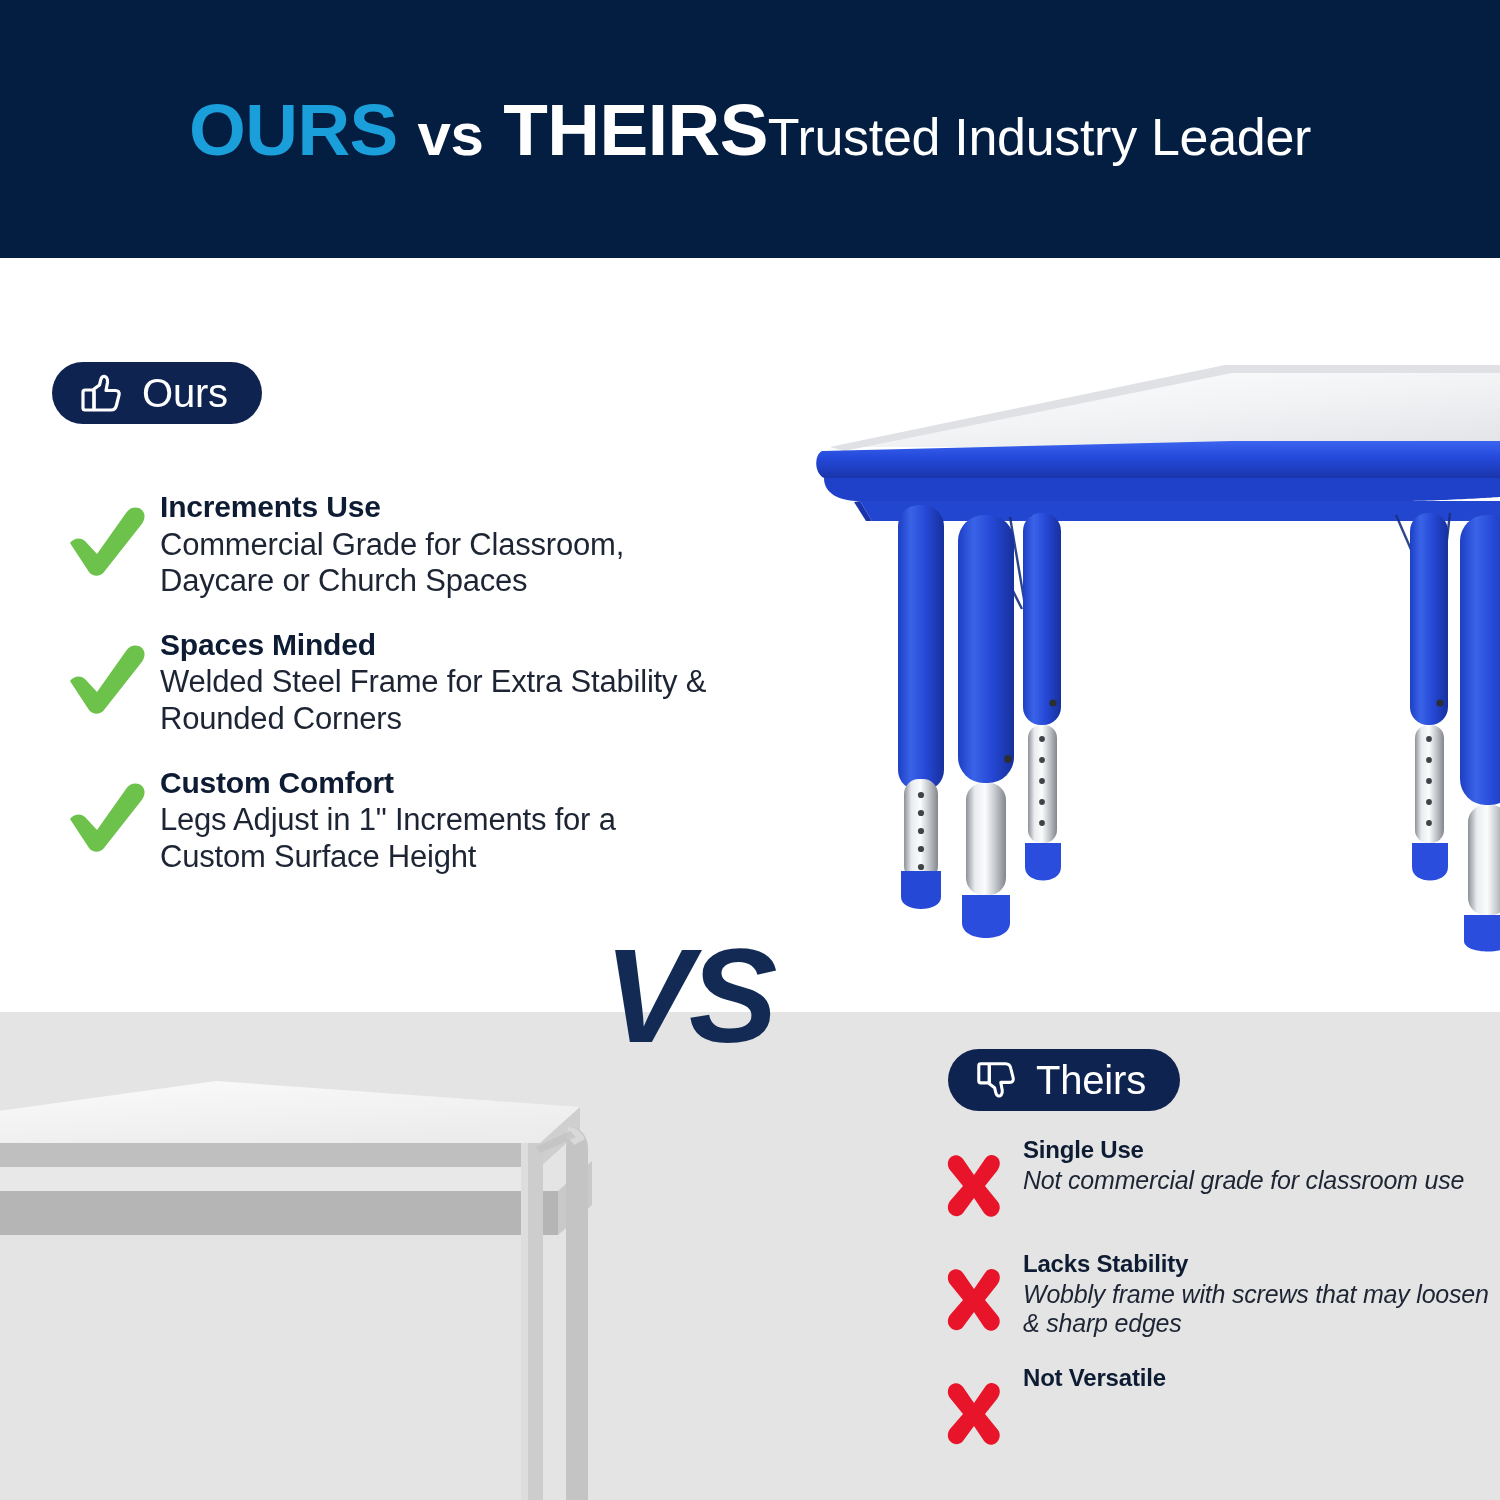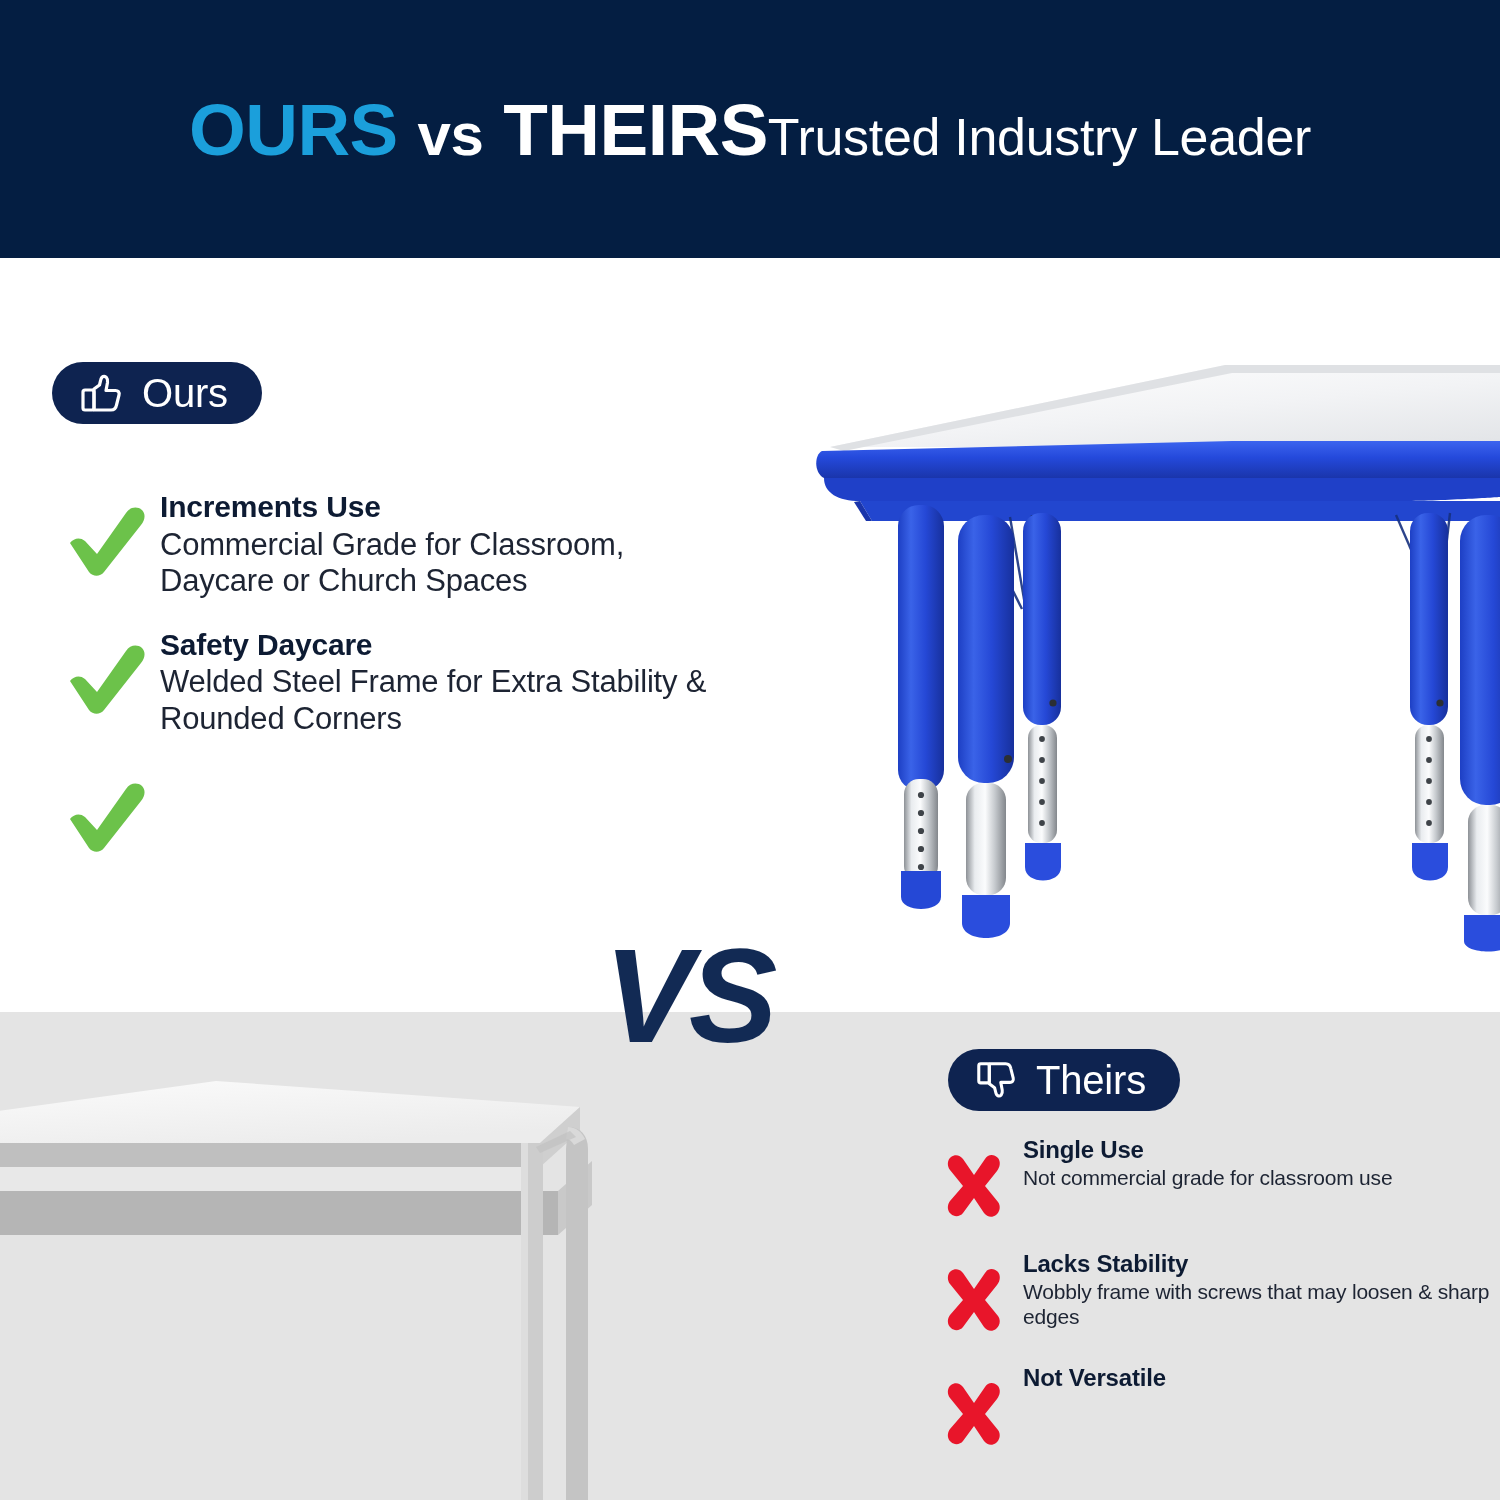--- a/index.html
+++ b/index.html
@@ -80,21 +80,21 @@
     color:#0d1b33; font-weight:bold; letter-spacing:-0.2px;
     line-height:1.12;
   }
   .feature-desc {
     color:#1d2433; font-weight:400; letter-spacing:-0.2px;
     line-height:1.18;
   }
   #ours-list .feature-title { font-size:30px; margin-bottom:3px; }
   #ours-list .feature-desc  { font-size:31px; }
   #theirs-list .feature-title { font-size:24px; margin-bottom:2px; }
-  #theirs-list .feature-desc  { font-size:21px; }
+  #theirs-list .feature-desc  { font-size:25px;font-style:italic; }
 
   
   #vs-mark {
     position:absolute; left:604px; top:930px;
     font-size:133px; font-weight:bold; font-style:italic;
     color:#122a54; letter-spacing:-4px; line-height:1;
     font-family:"Liberation Sans", sans-serif;
   }
 
   
@@ -288,30 +288,34 @@
       </div>
     </div>
 
     <div class="feature-row">
       <div class="mark-cell">
         <svg width="82" height="72" viewBox="0 0 82 72">
           <path d="M6 39 C10 34 16 33 21 37 L33 50 L62 9 C66 3 73 2 78 6 C82 10 81 16 77 21 L40 68 C36 73 29 73 25 68 Z" fill="#6cc24a"></path>
         </svg>
       </div>
       <div class="feature-text">
-        <div class="feature-title">Safety Daycare</div>
+        <div class="feature-title">Spaces Minded</div>
         <div class="feature-desc">Welded Steel Frame for Extra Stability &amp; Rounded Corners</div>
       </div>
     </div>
 
     <div class="feature-row">
       <div class="mark-cell">
         <svg width="82" height="72" viewBox="0 0 82 72">
           <path d="M6 39 C10 34 16 33 21 37 L33 50 L62 9 C66 3 73 2 78 6 C82 10 81 16 77 21 L40 68 C36 73 29 73 25 68 Z" fill="#6cc24a"></path>
         </svg>
+      </div>
+      <div class="feature-text">
+        <div class="feature-title">Custom Comfort</div>
+        <div class="feature-desc">Legs Adjust in 1" Increments for a Custom Surface Height</div>
       </div>
     </div>
 
   </div>
 
   <div class="feature-list" id="theirs-list">
 
     <div class="feature-row">
       <div class="mark-cell">
         <svg width="68" height="68" viewBox="0 0 68 68">

